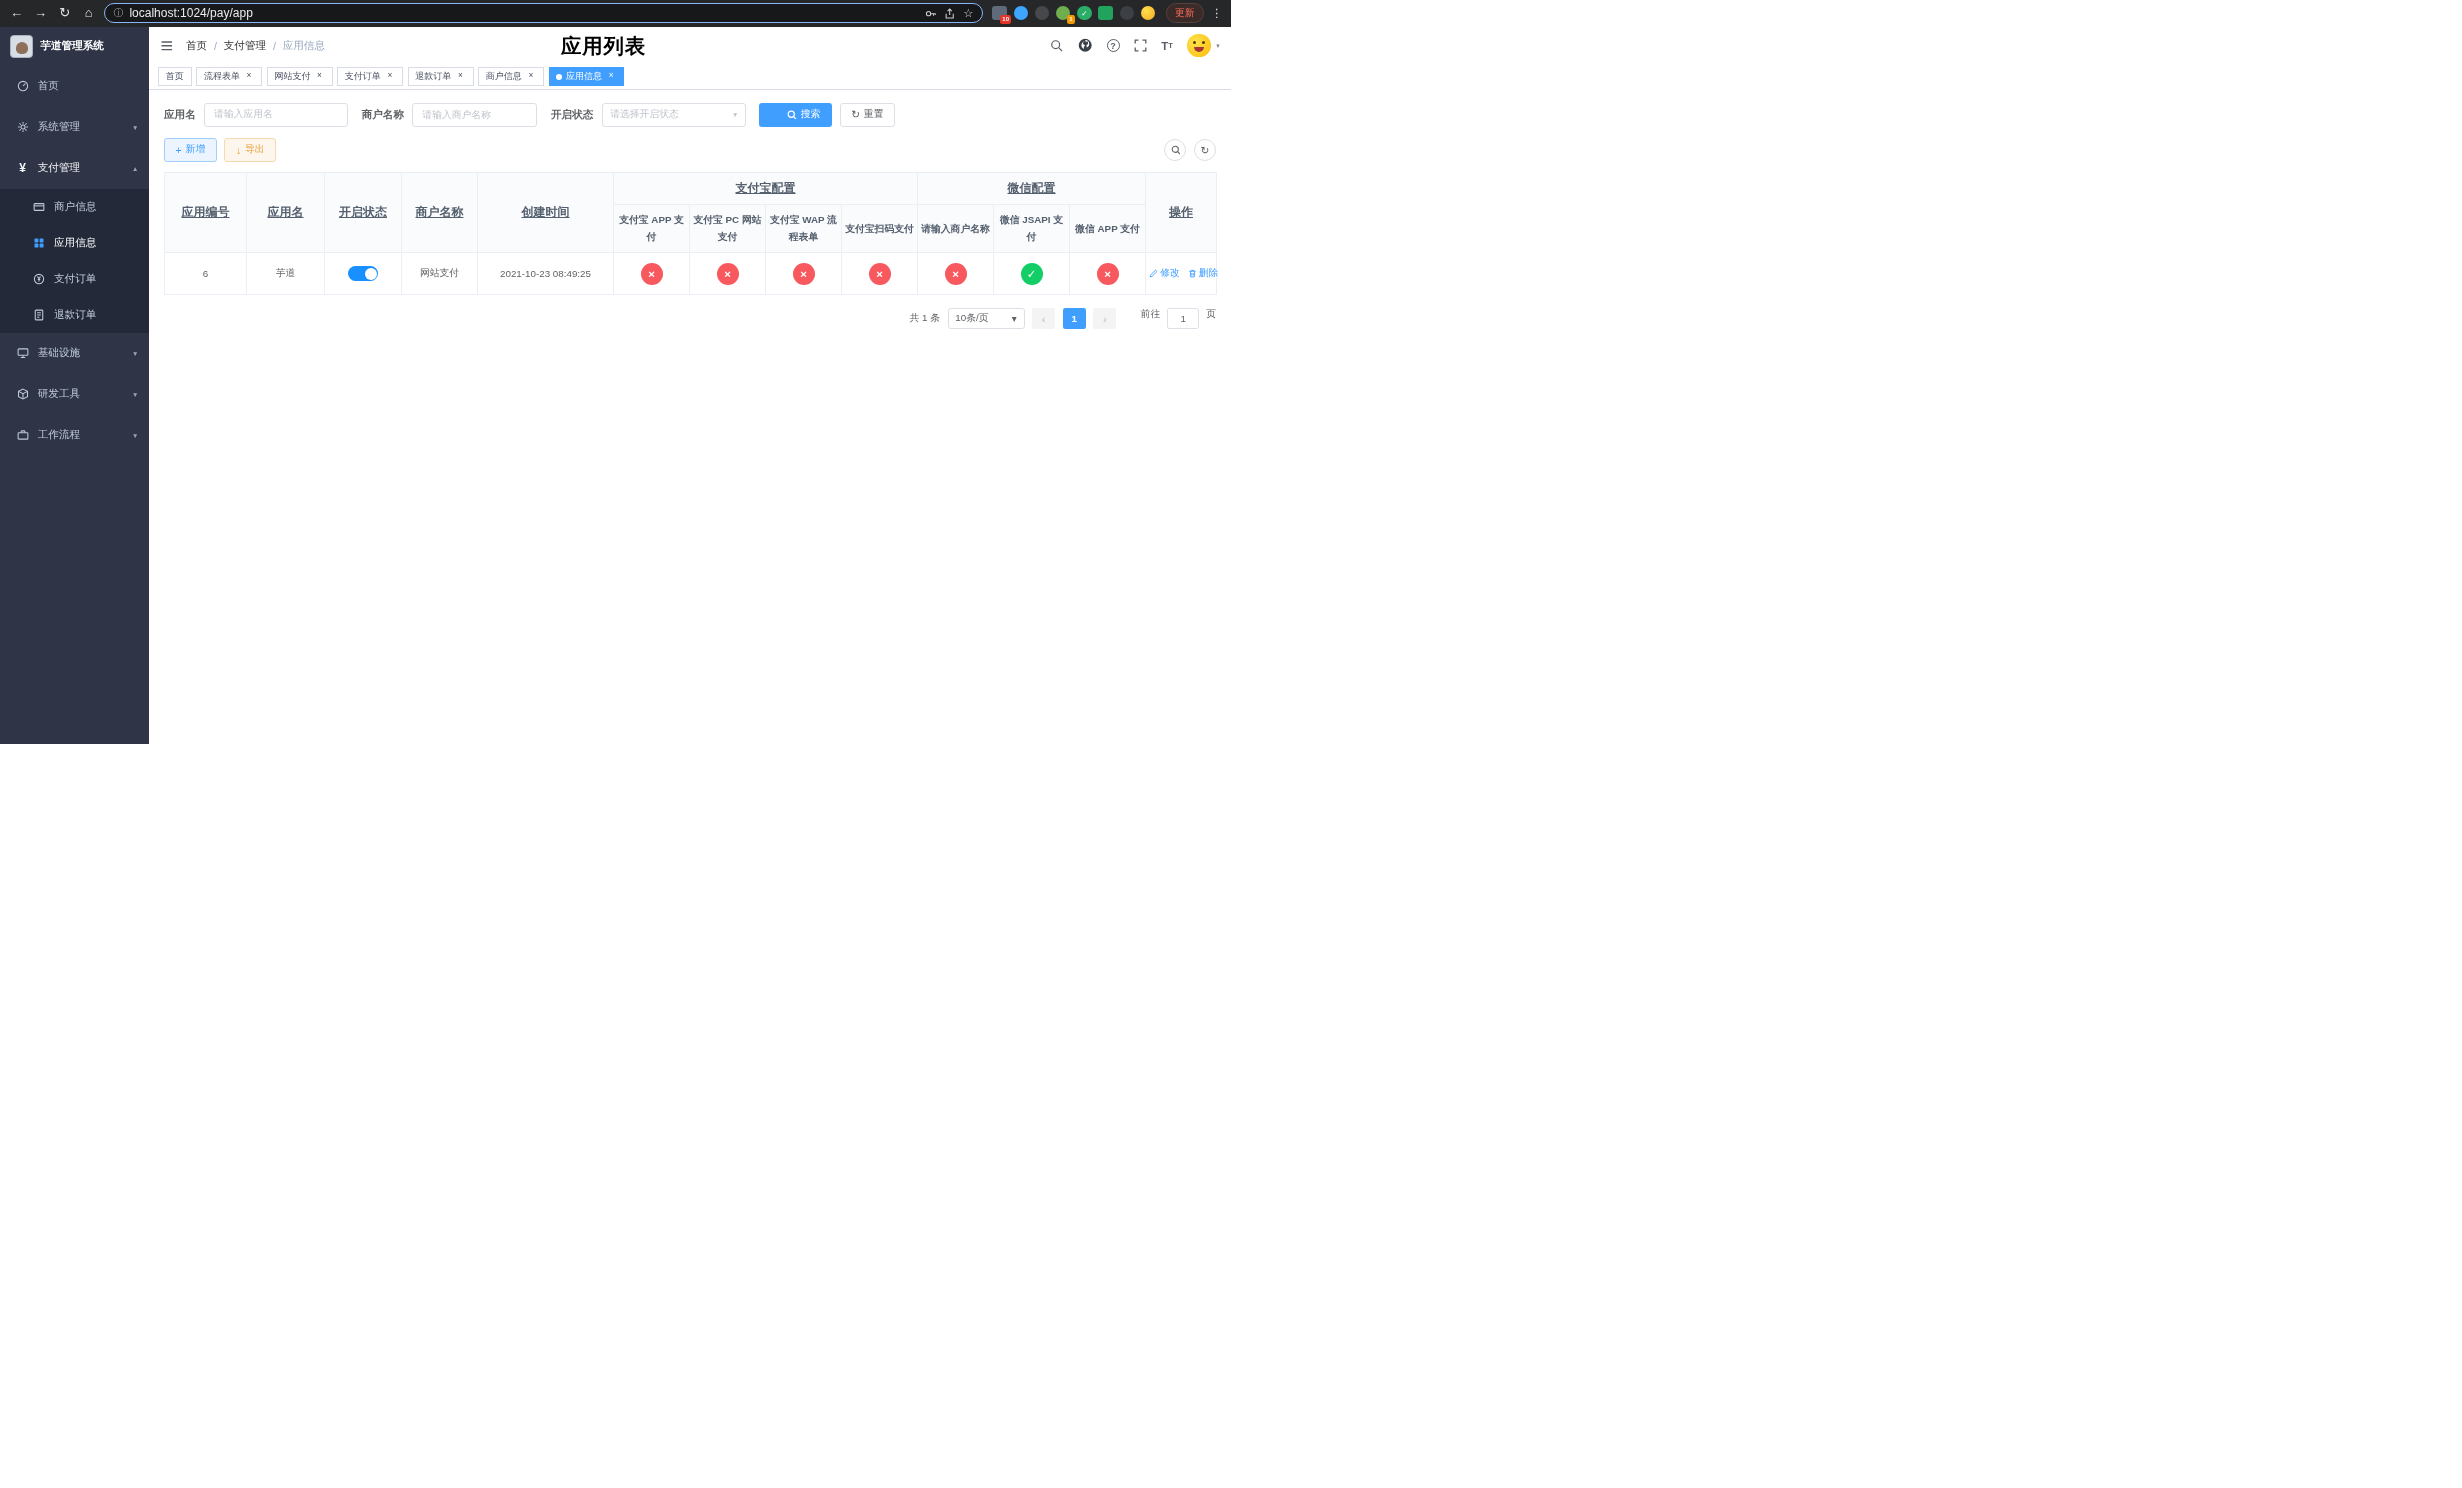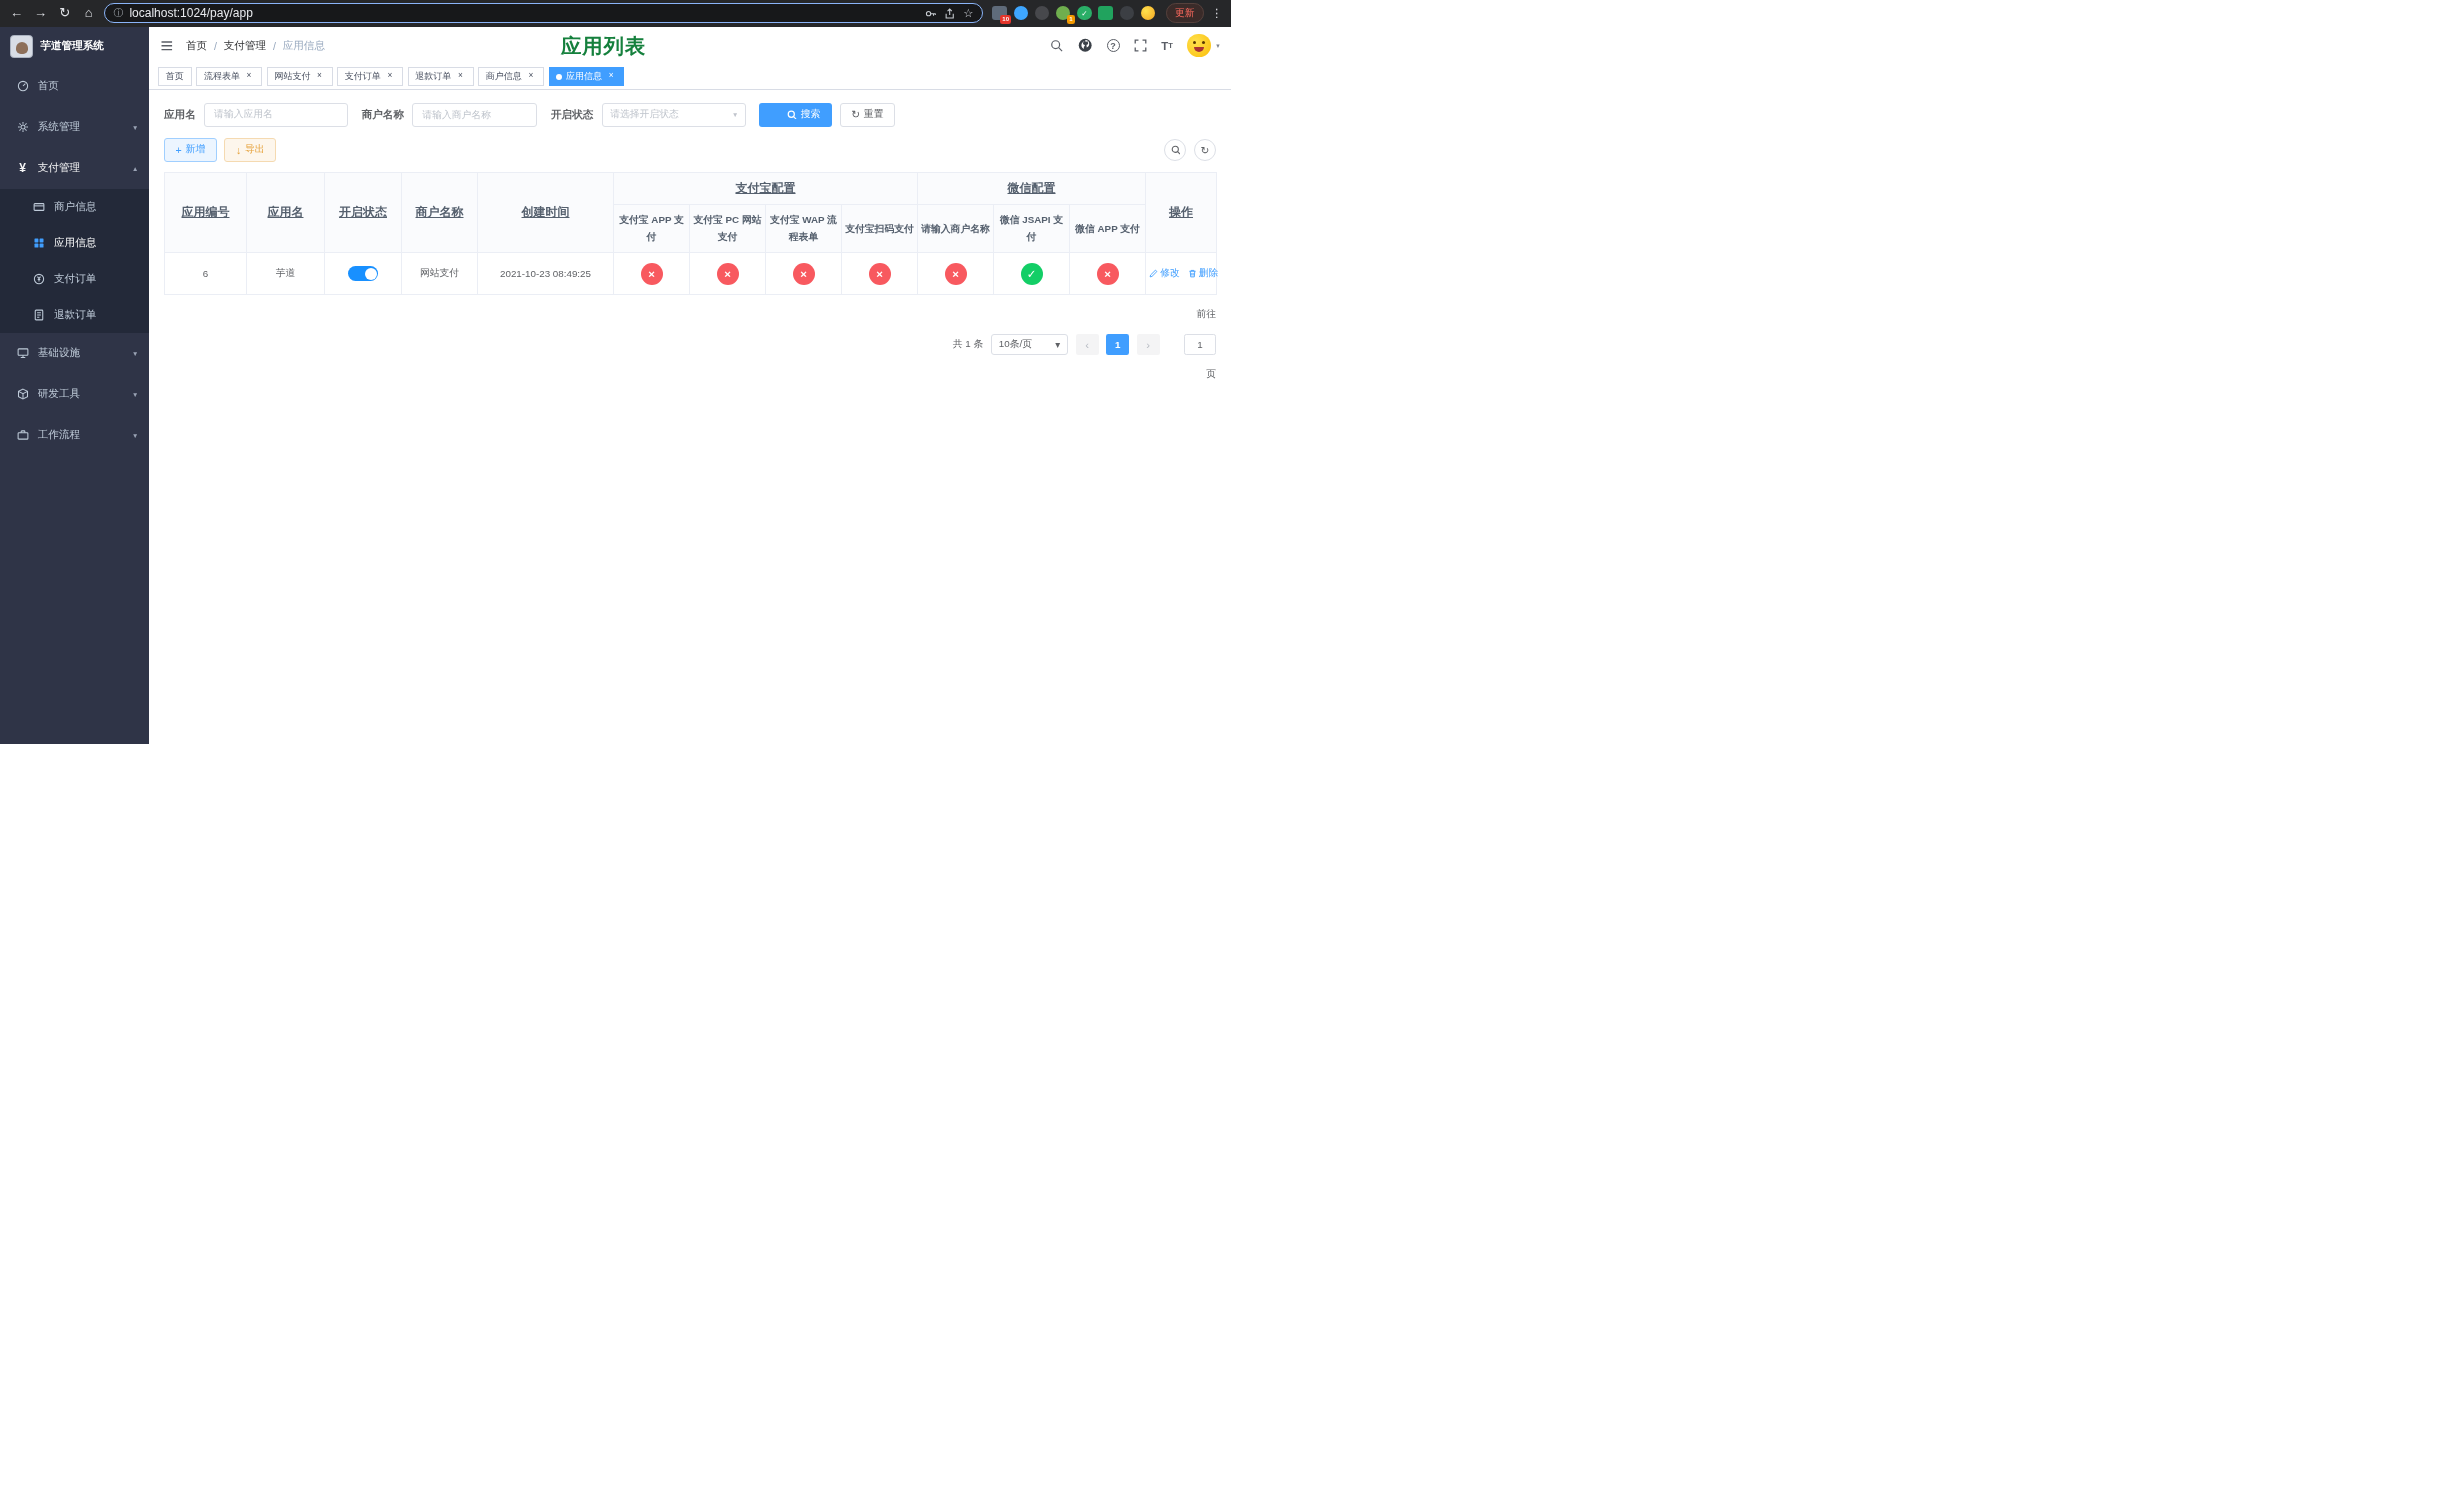--- a/index.html
+++ b/index.html
@@ -41,21 +41,21 @@
   .submenu .menu-item.active svg { color:#409eff; }
 
   .main { flex:1; display:flex; flex-direction:column; min-width:0; background:#fff; }
 
   
   .navbar { height:38px; display:flex; align-items:center; padding:0 11.4px; position:relative; flex-shrink:0; }
   .hamburger { color:#5a5e66; cursor:pointer; display:flex; }
   .breadcrumb { margin-left:12px; font-size:10.6px; color:#303133; display:flex; gap:6.8px; align-items:center; }
   .crumb { cursor:pointer; }
   .crumb-sep, .crumb-last { color:#97a8be; }
-  .page-title-red { position:absolute; left:42%; transform:translateX(-50%); color:#15803d; font-size:20.4px; font-weight:800; letter-spacing:0.8px; white-space:nowrap; }
+  .page-title-red { position:absolute; left:42%; transform:translateX(-50%); color:#000000; font-size:20.4px; font-weight:800; letter-spacing:0.8px; white-space:nowrap; }
   .nav-right { margin-left:auto; display:flex; align-items:center; gap:14.4px; color:#5a5e66; }
   .nav-right .hicon { cursor:pointer; display:flex; align-items:center; }
   .q-circle { width:13px; height:13px; border:1.2px solid #5a5e66; border-radius:50%; font-size:9px; font-weight:700; display:flex; align-items:center; justify-content:center; }
   .font-ic { font-weight:700; }
   .font-ic .big { font-size:11.4px; }
   .font-ic .small { font-size:7.6px; }
   .avatar-emoji { width:23.5px; height:23.5px; border-radius:50%; background:radial-gradient(circle at 35% 35%, #ffe14d, #fbbd08); position:relative; }
   .avatar-emoji::before { content:""; position:absolute; left:5.3px; top:7.6px; width:3px; height:3px; border-radius:50%; background:#5b3a00; box-shadow:9px 0 0 #5b3a00; }
   .avatar-emoji::after { content:""; position:absolute; left:6.8px; top:13px; width:9.8px; height:5.3px; border-radius:0 0 7.6px 7.6px; background:#a33; }
   .caret { font-size:6.8px; color:#80848f; margin-left:-9px; }
@@ -107,21 +107,21 @@
   .toggle.on::after { right:1.5px; }
   .cell-links { display:inline-flex; align-items:center; gap:7.6px; }
   .link { color:#409eff; font-size:9.8px; display:inline-flex; align-items:center; gap:2.3px; cursor:pointer; white-space:nowrap; }
   .link svg { display:block; }
 
   
   .pagination { margin-top:13px; display:flex; align-items:center; justify-content:flex-end; gap:7.6px; font-size:9.8px; color:#606266; }
   .pg-size { width:77px; height:21px; border:0.8px solid #dcdfe6; border-radius:3px; display:flex; align-items:center; justify-content:space-between; padding:0 6.8px; cursor:pointer; background:#fff; }
   .pg-btn { width:23px; height:21px; background:#f4f4f5; border-radius:2.3px; display:flex; align-items:center; justify-content:center; color:#b8bcc4; font-size:11.4px; cursor:pointer; }
   .pg-cur { width:23px; height:21px; background:#409eff; color:#fff; border-radius:2.3px; display:flex; align-items:center; justify-content:center; font-weight:700; cursor:pointer; }
-  .goto { display:flex; align-items:flex-end; gap:13px; margin-left:16.7px;flex-direction:column; }
+  .goto { display:flex; align-items:flex-start; gap:7px; margin-left:16.7px; }
   .goto-input { width:32px; height:21px; border:0.8px solid #dcdfe6; border-radius:2.3px; text-align:center; font-size:9.8px; color:#606266; outline:none; }
 </style>
 </head>
 <body>
 
 <div class="browser-bar">
   <span class="nav-ic">←</span>
   <span class="nav-ic">→</span>
   <span class="nav-ic">↻</span>
   <span class="nav-ic">⌂</span>

